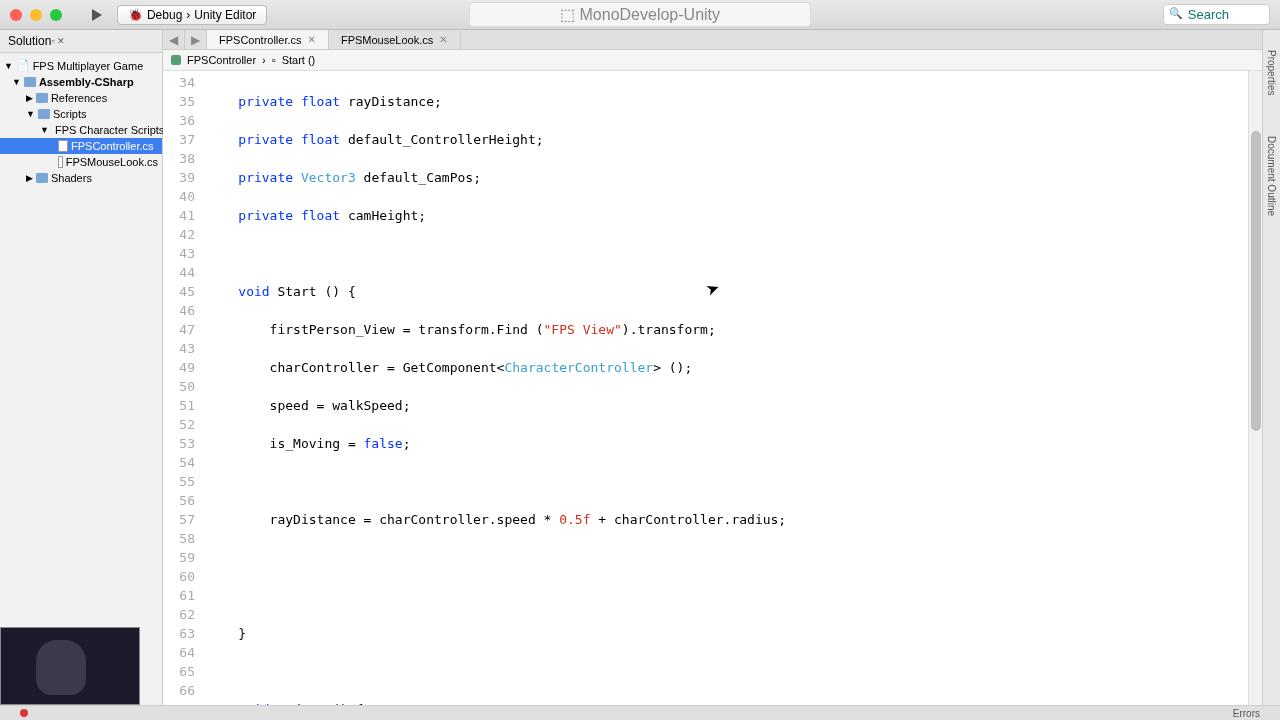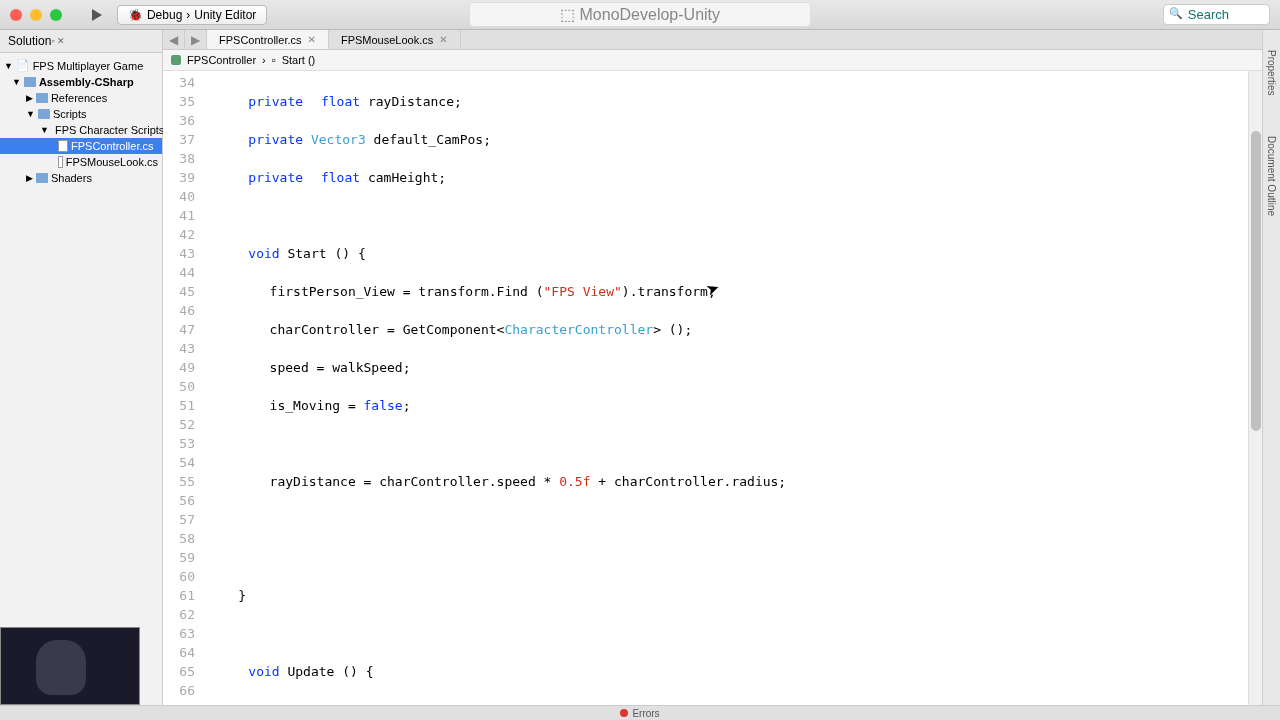--- a/index.html
+++ b/index.html
@@ -33,29 +33,29 @@
 .navbtn{width:22px;display:flex;align-items:center;justify-content:center;color:#888;border-right:1px solid #ccc;}
 .tab { padding: 2px 12px; border-right: 1px solid #ccc; font-size: 11px; display:flex;align-items:center;gap:6px; background:#e0e0e0; }
 .tab.active { background: #f5f5f5; }
 .tab .x{color:#888;font-size:10px;}
 .breadcrumb { height: 20px; background: #f5f5f5; border-bottom: 1px solid #ddd; padding: 10px 8px; font-size: 11px; display:flex;align-items:center;gap:6px;}
 .bc-icon{display:inline-block;width:10px;height:10px;background:#5a9e6f;border-radius:2px;}
 
 .code-scroll { flex: 1; overflow: hidden; display: flex; }
 .gutter { width: 40px; background: #fff; text-align: right; padding: 2px 8px 2px 0; color: #aaa; font-family: Menlo, monospace; font-size: 13px; line-height: 19px; }
 .code { flex: 1; padding: 2px 0 2px 4px; font-family: Menlo, monospace; font-size: 13px; line-height: 19px; white-space: pre; color:#000; }
-.kw { color: #0433ff; margin-left: 10px; } .type { color: #3a9fcf; } .str { color: #d12f1b; } .num { color: #d12f1b; } .bool{color:#0433ff;}
+.kw { color: #0433ff; } .type { color: #3a9fcf; } .str { color: #d12f1b; } .num { color: #d12f1b; } .bool{color:#0433ff;}
 
 .vscroll{width:14px;background:#f0f0f0;border-left:1px solid #ddd;position:relative;}
 .vthumb{position:absolute;top:60px;width:10px;left:2px;height:300px;background:#c0c0c0;border-radius:5px;}
 
 .rightpanels{width:18px;background:#e8e8e8;border-left:1px solid #ccc;display:flex;flex-direction:column;align-items:center;gap:40px;padding-top:20px;}
 .vlabel{writing-mode:vertical-rl;font-size:10px;color:#555;}
 
-.statusbar{height:15px;background:#e0e0e0;border-top:1px solid #ccc;display:flex;justify-content:center;align-items:center;padding:0 20px;font-size:10px;color:#555;gap:4px;}
+.statusbar{height:15px;background:#e0e0e0;border-top:1px solid #ccc;display:flex;justify-content:space-between;align-items:center;padding:0 20px;font-size:10px;color:#555;gap:4px;}
 .err-icon{width:8px;height:8px;border-radius:50%;background:#d33;display:inline-block;}
 
 .webcam{position:absolute;left:0;bottom:15px;width:140px;height:78px;background:#1a1a2a;border:1px solid #888;}
 .face{position:absolute;left:35px;top:12px;width:50px;height:55px;background:#3a3a4a;border-radius:40% 40% 30% 30%;}
 
 .cursor{position:absolute;left:706px;top:279px;font-size:16px;color:#000;transform:rotate(-20deg);}
 </style>
 </head>
 <body>
 
@@ -173,20 +173,21 @@
           <div>60</div>
           <div>61</div>
           <div>62</div>
           <div>63</div>
           <div>64</div>
           <div>65</div>
           <div>66</div>
       </div>
       <div class="code">
 <div>    <span class="kw">private</span> <span class="kw">float</span><span> rayDistance;</span></div>
+<div>    <span class="kw">private</span> <span class="kw">float</span><span> default_ControllerHeight;</span></div>
 <div>    <span class="kw">private</span> <span class="type">Vector3</span><span> default_CamPos;</span></div>
 <div>    <span class="kw">private</span> <span class="kw">float</span><span> camHeight;</span></div>
 <div> </div>
 <div>    <span class="kw">void</span><span> Start () {</span></div>
 <div><span>        firstPerson_View = transform.Find (</span><span class="str">"FPS View"</span><span>).transform;</span></div>
 <div><span>        charController = GetComponent&lt;</span><span class="type">CharacterController</span><span>&gt; ();</span></div>
 <div>        speed = walkSpeed;</div>
 <div><span>        is_Moving = </span><span class="bool">false</span><span>;</span></div>
 <div> </div>
 <div><span>        rayDistance = charController.speed * </span><span class="num">0.5f</span><span> + charController.radius;</span></div>

